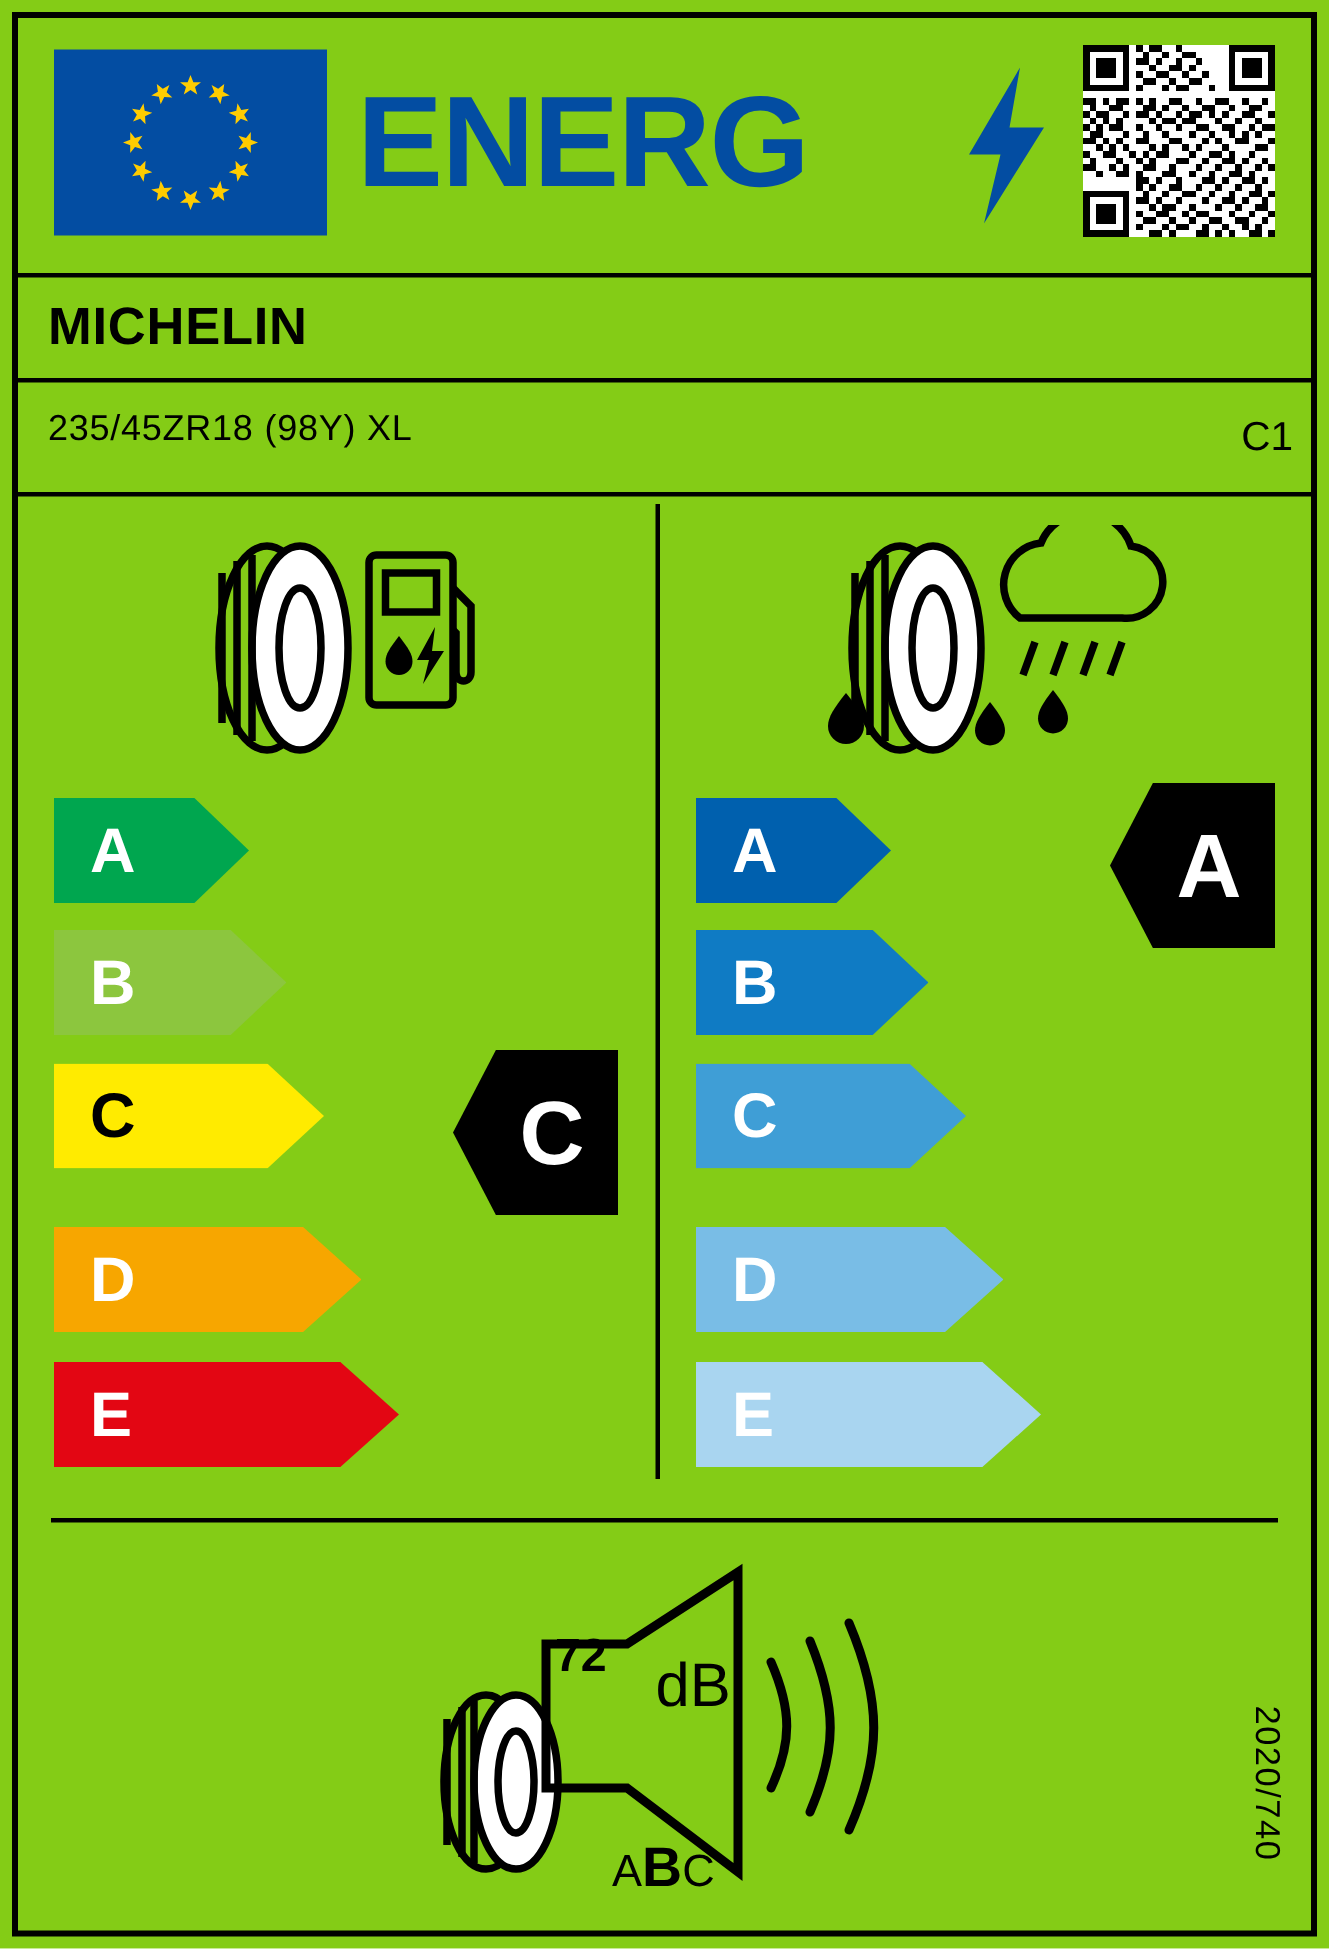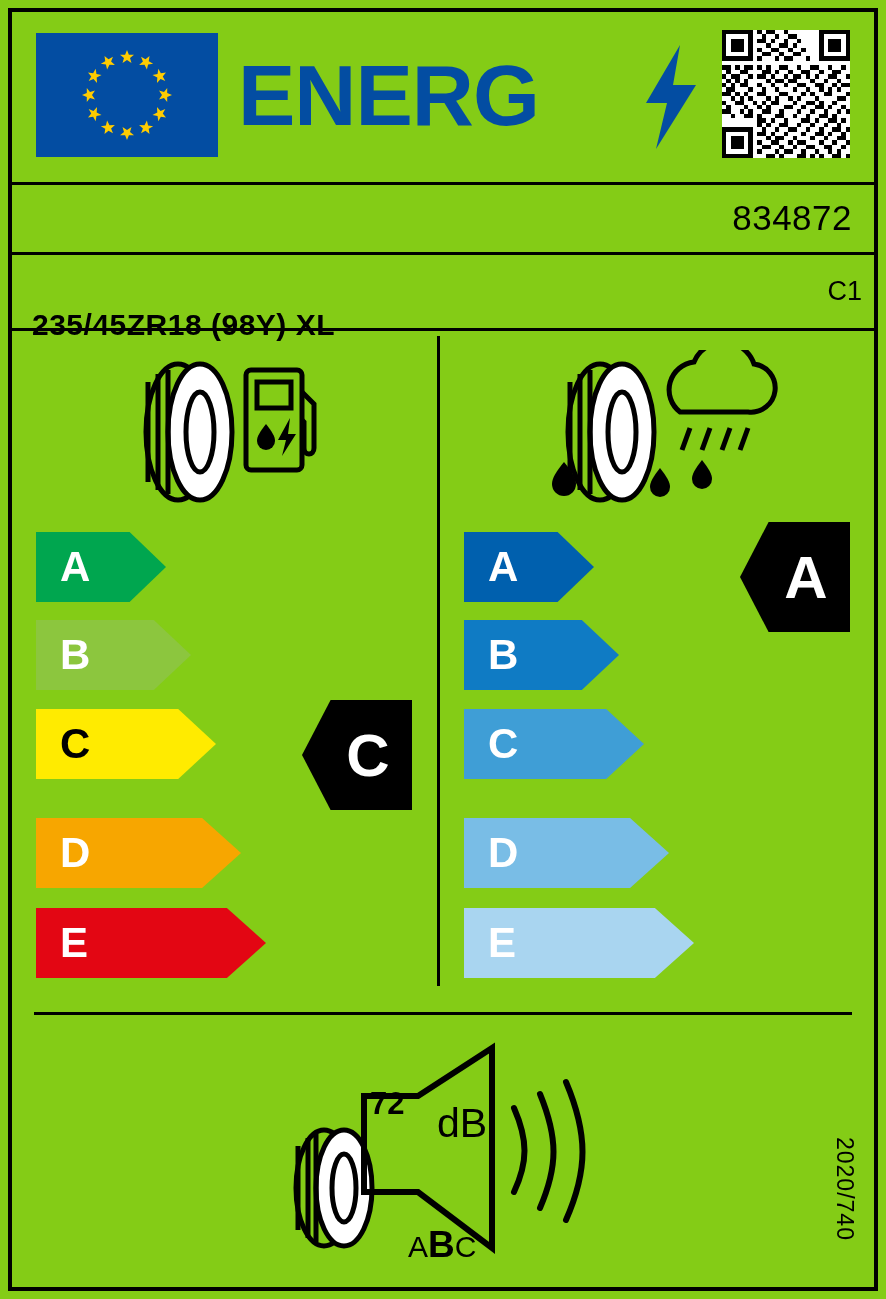--- a/index.html
+++ b/index.html
@@ -85,24 +85,23 @@
     position: absolute;
     right: 34px;
     top: 198px;
     font-size: 35px;
     letter-spacing: 0.5px;
   }
   .size {
     position: absolute;
     left: 32px;
     top: 272px;
-    font-size: 30px;
-    font-weight: bold;
+    font-size: 24px;
+    font-weight: normal;
     letter-spacing: 0.5px;
-    margin-top: 36px;
   }
   .class {
     position: absolute;
     right: 24px;
     top: 276px;
     font-size: 27px;
   }
 
   
   .arrow {
@@ -421,21 +420,21 @@
         <rect x="13" y="28" width="1" height="1"></rect>
         <rect x="17" y="28" width="2" height="1"></rect>
       <rect x="20" y="28" width="1" height="1"></rect>
         <rect x="22" y="28" width="1" height="1"></rect>
         <rect x="25" y="28" width="2" height="1"></rect>
         <rect x="28" y="28" width="1" height="1"></rect>
     </g>
   </svg>
 
   <div class="rule" style="left:12px; top:182px; width:862px; height:3px;"></div>
-  <div class="code">834872</div>
+  <div class="brand">MICHELIN</div>
 
   <div class="rule" style="left:12px; top:252px; width:862px; height:3px;"></div>
   <div class="size">235/45ZR18 (98Y) XL</div>
   <div class="class">C1</div>
 
   <div class="rule" style="left:12px; top:328px; width:862px; height:3px;"></div>
 
   <div class="rule" style="left:437px; top:336px; width:3px; height:650px;"></div>
 
   <svg style="position:absolute; left:118px; top:352px; width:210px; height:160px;" viewBox="0 0 210 160">

